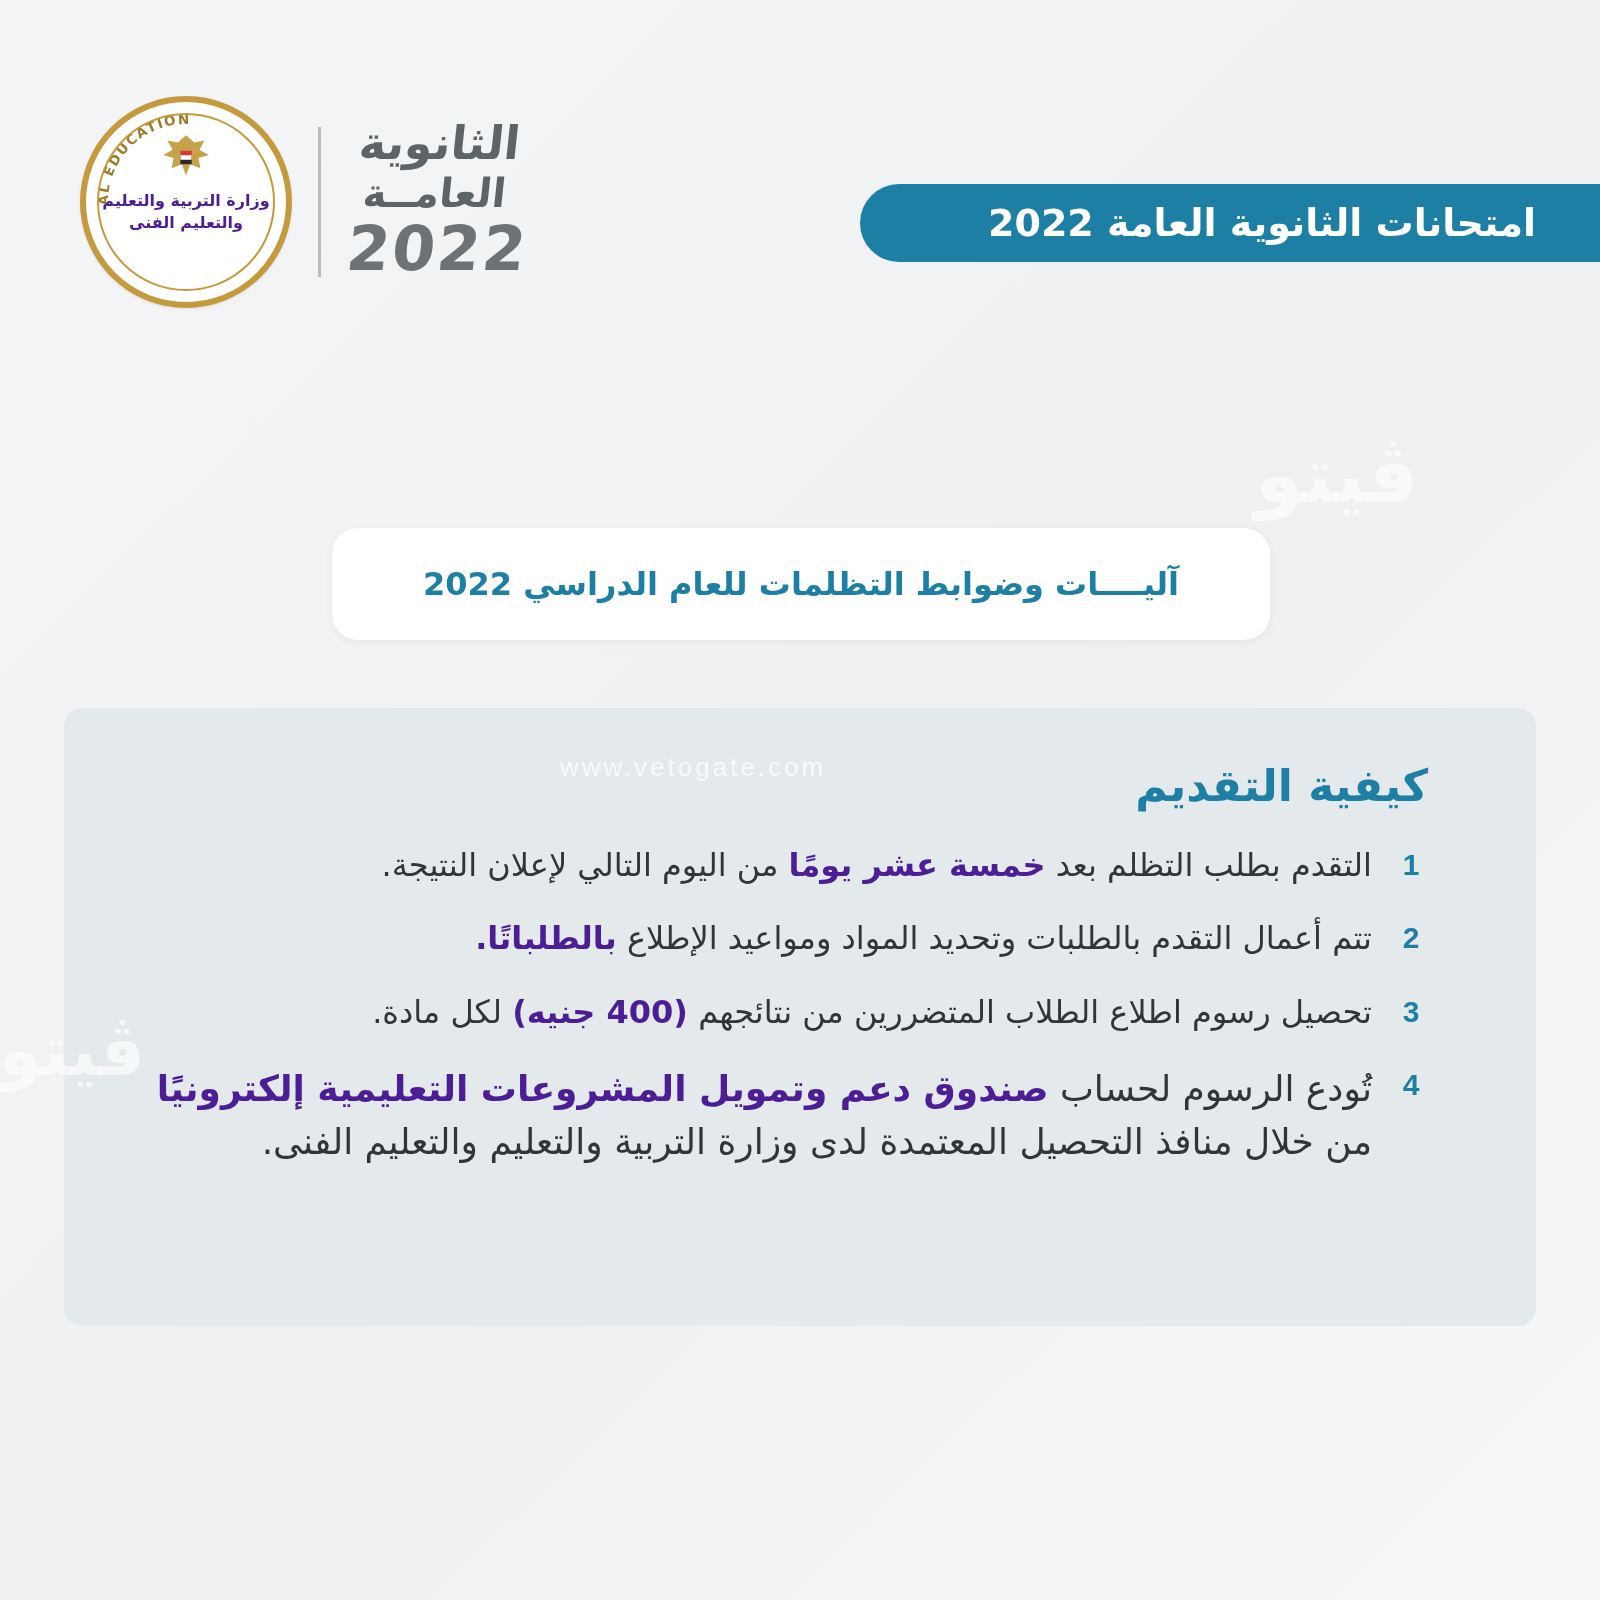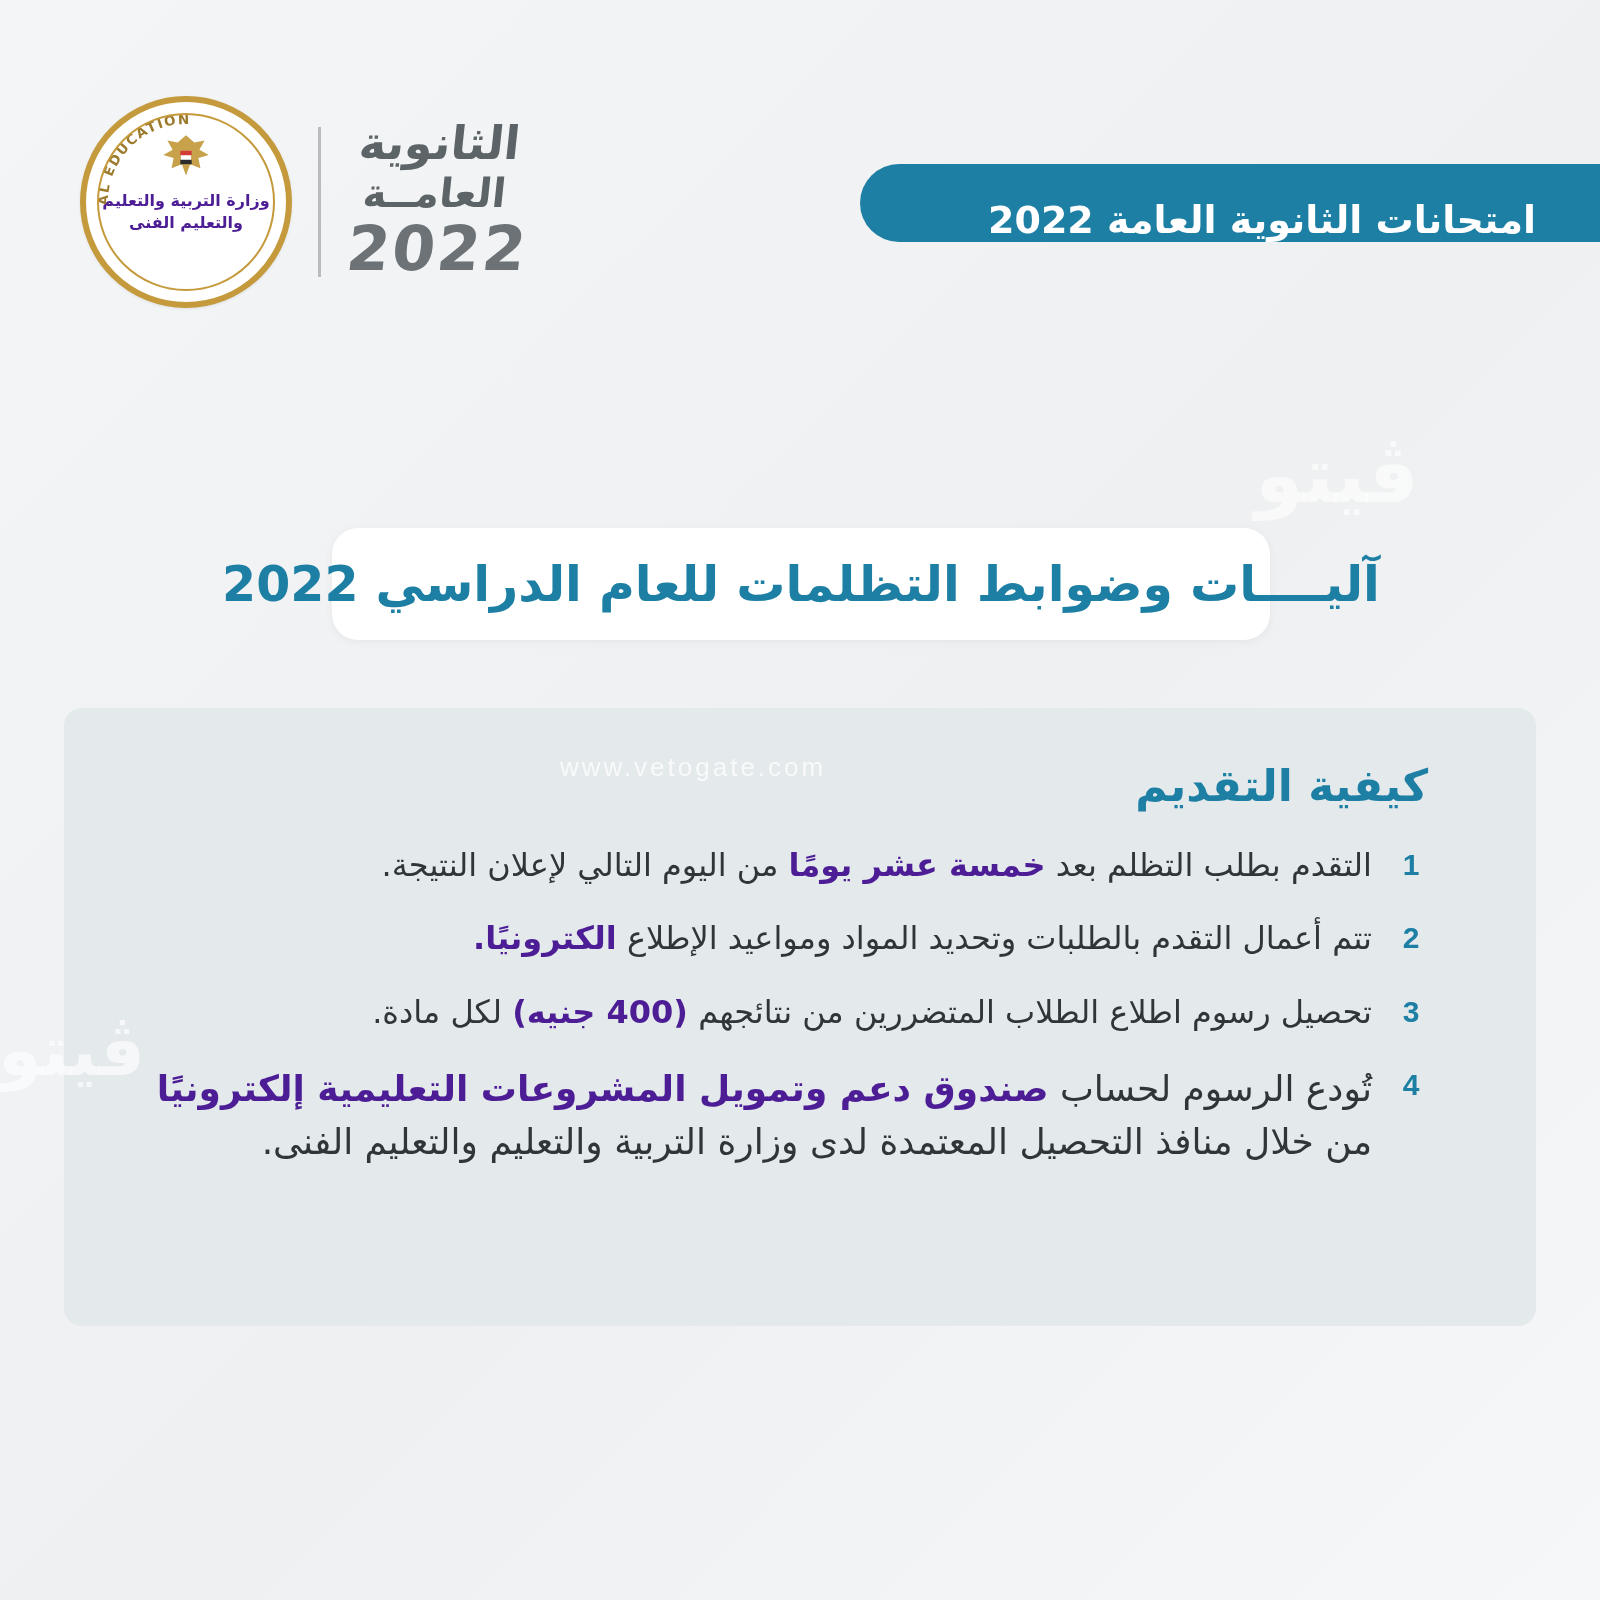--- a/index.html
+++ b/index.html
@@ -17,29 +17,29 @@
   }
 
   
   .header {
     position: absolute;
     top: 0; left: 0; right: 0;
     height: 380px;
   }
   .title-pill {
     position: absolute;
-    top: 164px;
+    top: 184px;
     right: 0;
     height: 78px;
     min-width: 740px;
     background: #1d7fa3;
     border-top-left-radius: 40px;
     border-bottom-left-radius: 40px;
     display: flex;
-    align-items: flex-end;
+    align-items: center;
     justify-content: flex-start;
     padding: 0 64px 0 60px;
   }
   .title-pill .txt {
     color: #ffffff;
     font-size: 38px;
     font-weight: bold;
     letter-spacing: 0px;
     white-space: nowrap;
   }
@@ -131,21 +131,21 @@
     height: 112px;
     background: #ffffff;
     border-radius: 26px;
     display: flex;
     align-items: center;
     justify-content: center;
     box-shadow: 0 2px 10px rgba(0,0,0,.05);
   }
   .subtitle-card .txt {
     color: #1d7fa3;
-    font-size: 49px;
+    font-size: 32px;
     font-weight: bold;
     white-space: nowrap;
   }
 
   
   .panel {
     position: absolute;
     top: 708px;
     right: 64px;
     left: 64px;
@@ -263,21 +263,21 @@
   <div class="panel">
     <h2>كيفية التقديم</h2>
 
     <div class="item">
       <div class="num">1</div>
       <div class="body">التقدم بطلب التظلم بعد <b>خمسة عشر يومًا</b> من اليوم التالي لإعلان النتيجة.</div>
     </div>
 
     <div class="item">
       <div class="num">2</div>
-      <div class="body">تتم أعمال التقدم بالطلبات وتحديد المواد ومواعيد الإطلاع <b>الكترونيًا.</b></div>
+      <div class="body">تتم أعمال التقدم بالطلبات وتحديد المواد ومواعيد الإطلاع <b>بالطلباتًا.</b></div>
     </div>
 
     <div class="item">
       <div class="num">3</div>
       <div class="body">تحصيل رسوم اطلاع الطلاب المتضررين من نتائجهم <b>(400 جنيه)</b> لكل مادة.</div>
     </div>
 
     <div class="item last">
       <div class="num">4</div>
       <div class="body">تُودع الرسوم لحساب <b>صندوق دعم وتمويل المشروعات التعليمية إلكترونيًا</b> من خلال منافذ التحصيل المعتمدة لدى وزارة التربية والتعليم والتعليم الفنى.</div>

